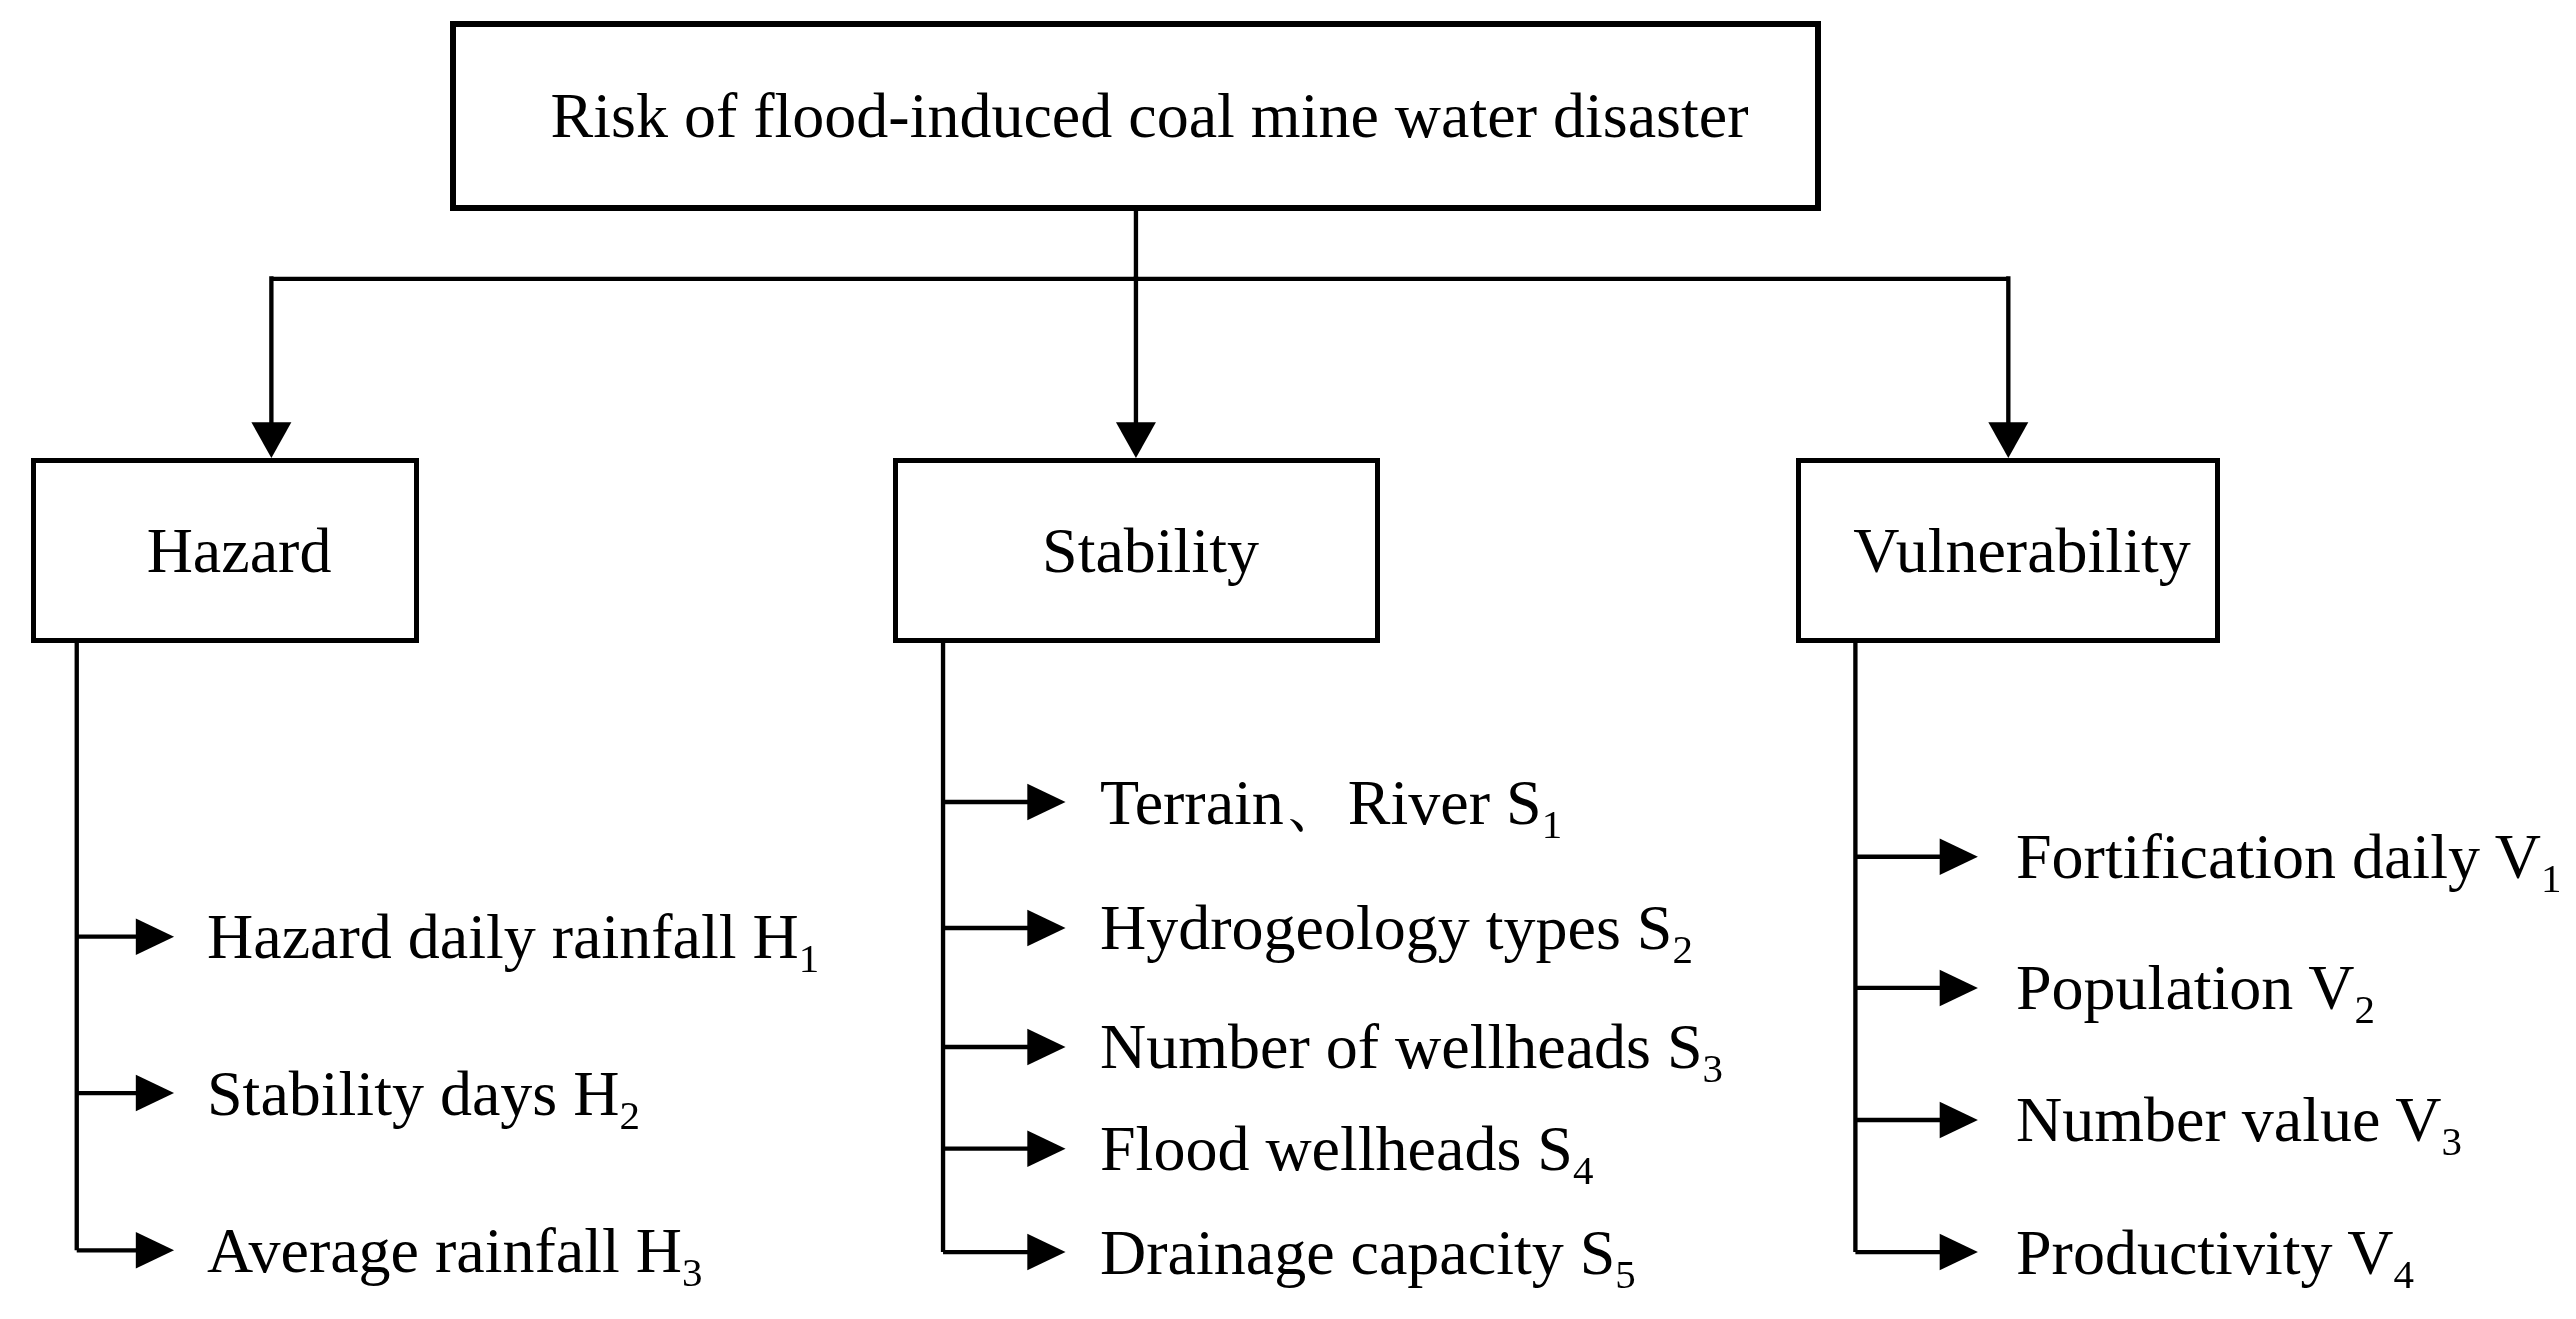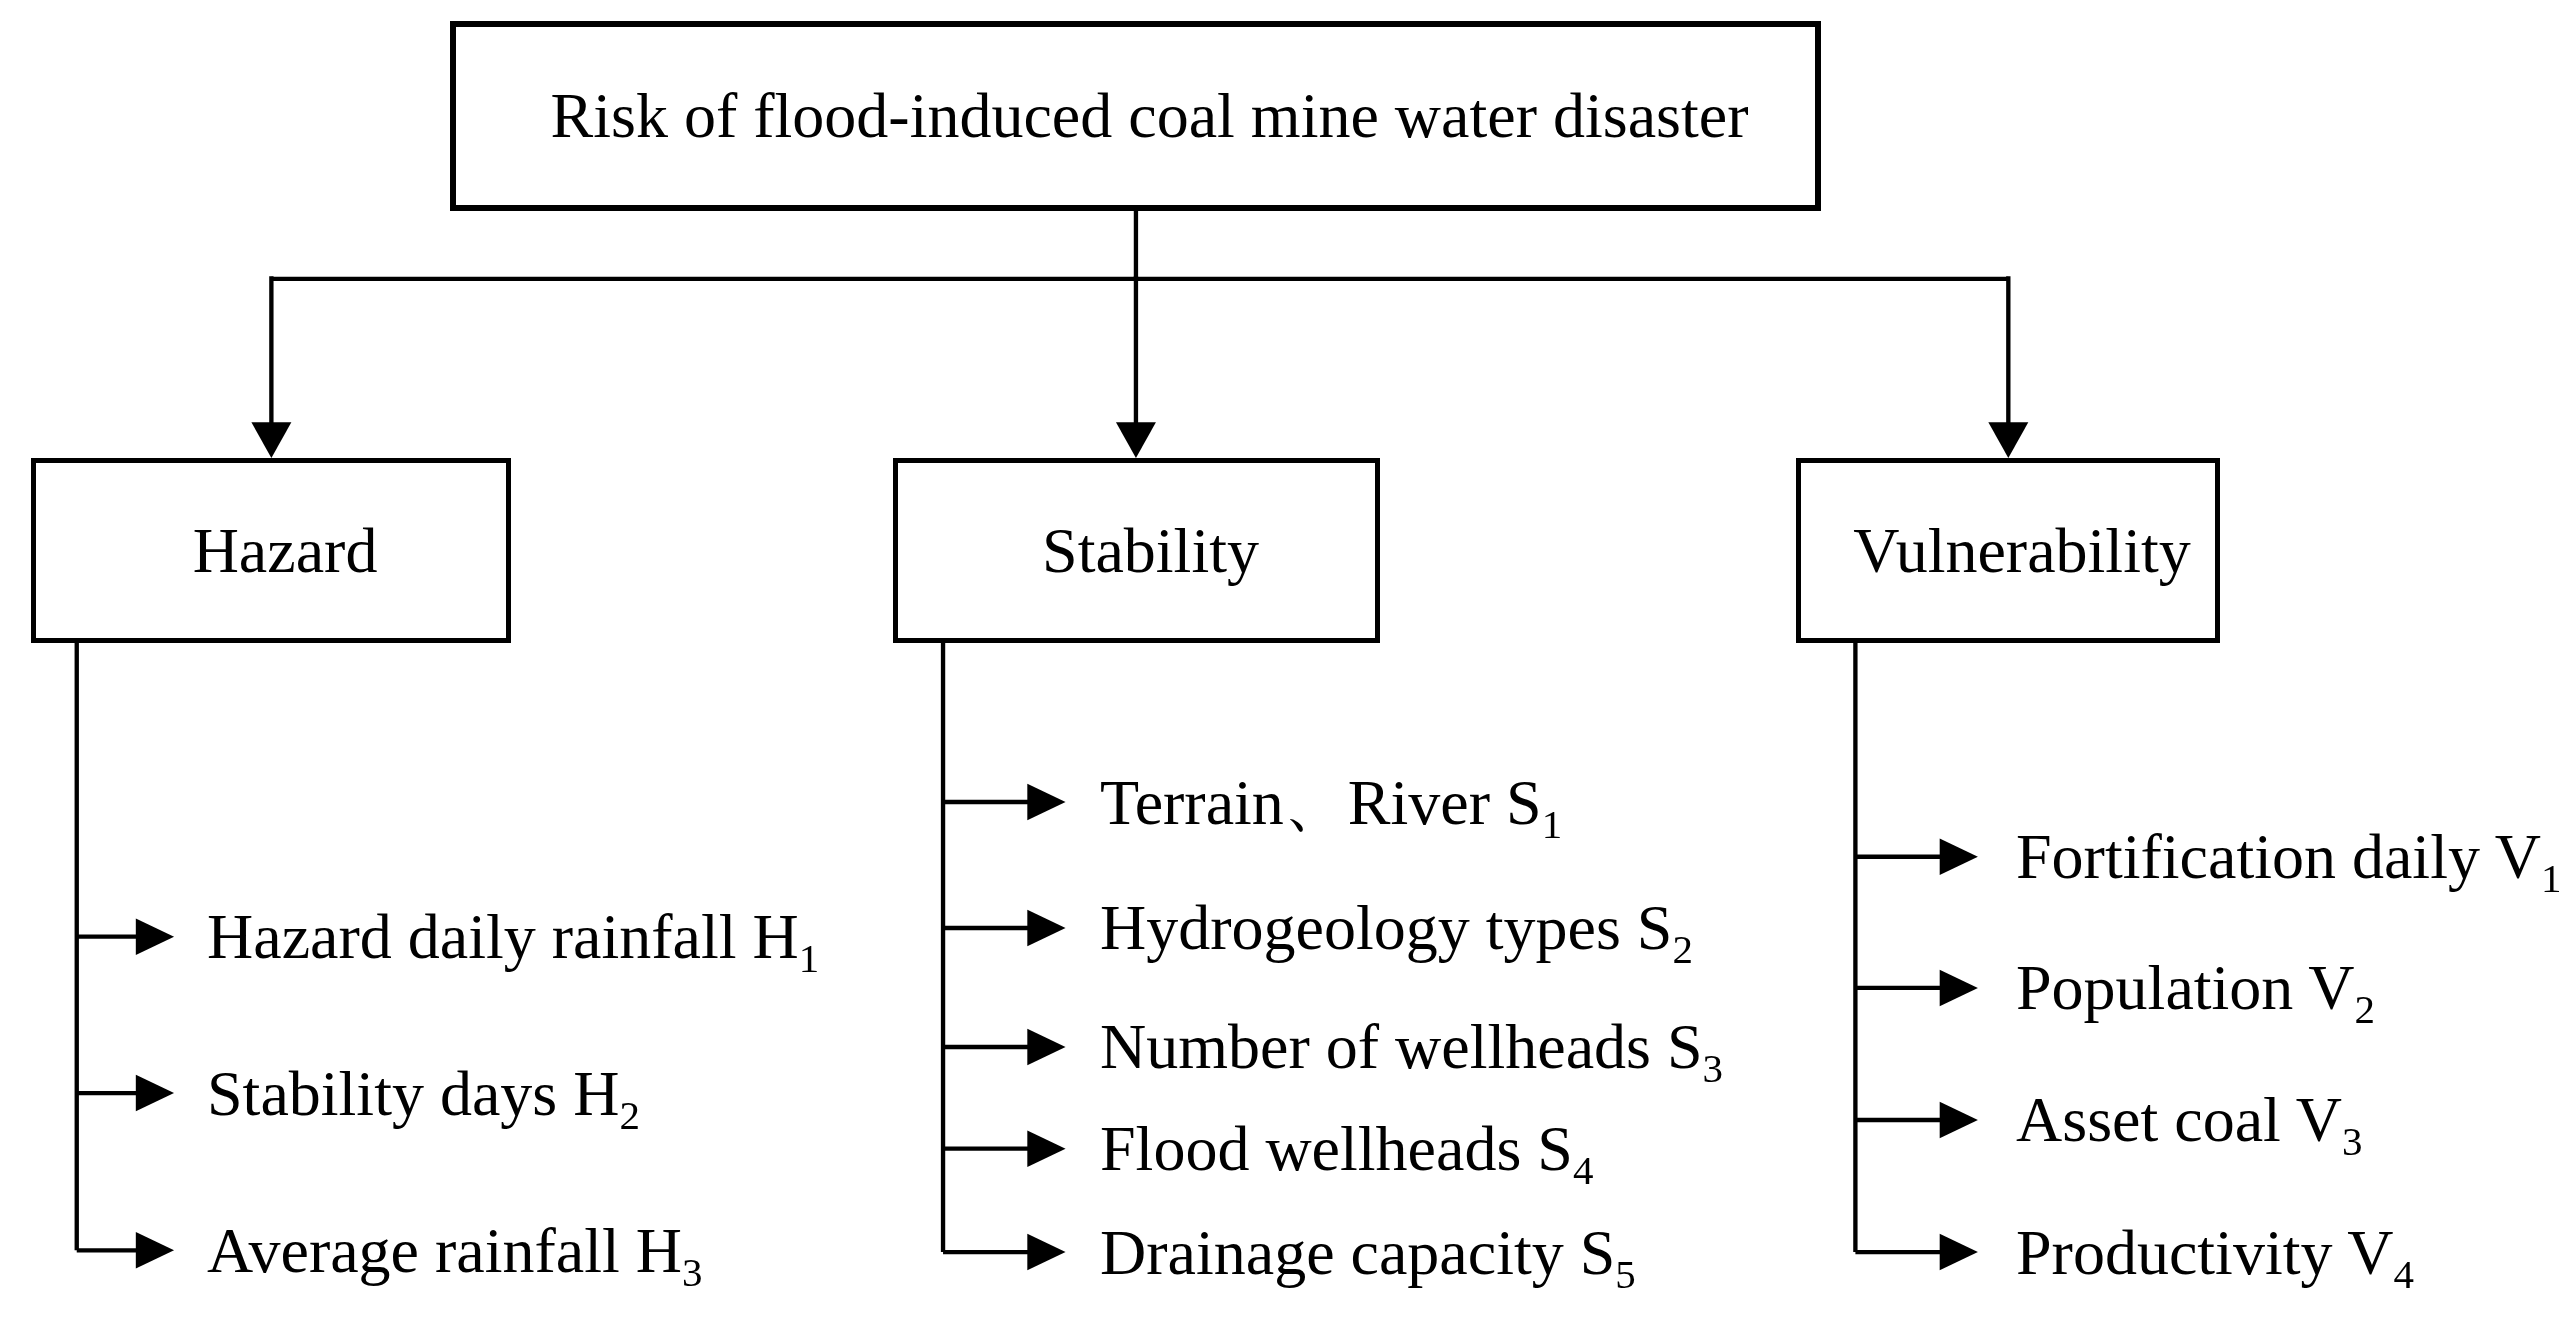--- a/index.html
+++ b/index.html
@@ -104,21 +104,21 @@
       <polygon points="2232,1116 2232,1158 2276,1137"></polygon>
       <polygon points="2232,1268 2232,1310 2276,1289"></polygon>
       <polygon points="2232,1420 2232,1462 2276,1441"></polygon>
     </g>
   </svg>
 
   <div class="box root" style="left:450px; top:21px; width:1371px; height:190px;">
     <span>Risk of flood-induced coal mine water disaster</span>
   </div>
 
-  <div class="box" style="left:31px; top:458px; width:480px; height:185px;">
+  <div class="box" style="left:31px; top:458px; width:388px; height:185px;">
     <span>Hazard</span>
   </div>
   <div class="box" style="left:893px; top:458px; width:487px; height:185px;">
     <span>Stability</span>
   </div>
   <div class="box" style="left:1796px; top:458px; width:424px; height:185px;">
     <span>Vulnerability</span>
   </div>
 
   <div class="item" style="left:207px; top:889px;">
@@ -147,20 +147,20 @@
     <span><span>Drainage capacity S</span><sub>5</sub></span>
   </div>
 
   <div class="item" style="left:2016px; top:809px;">
     <span><span>Fortification daily V</span><sub>1</sub></span>
   </div>
   <div class="item" style="left:2016px; top:940px;">
     <span><span>Population V</span><sub>2</sub></span>
   </div>
   <div class="item" style="left:2016px; top:1072px;">
-    <span><span>Asset coal V</span><sub>3</sub></span>
+    <span><span>Number value V</span><sub>3</sub></span>
   </div>
   <div class="item" style="left:2016px; top:1205px;">
     <span><span>Productivity V</span><sub>4</sub></span>
   </div>
 
 </div>
 
 
 </body></html>

